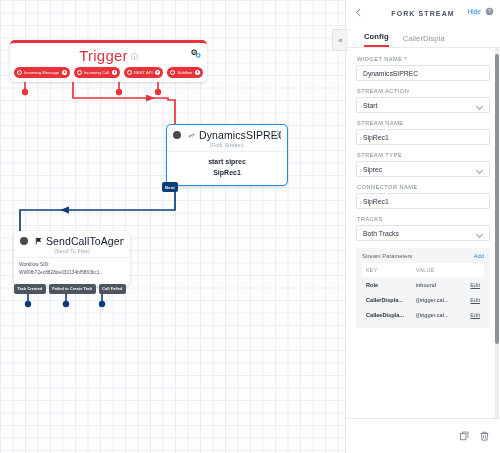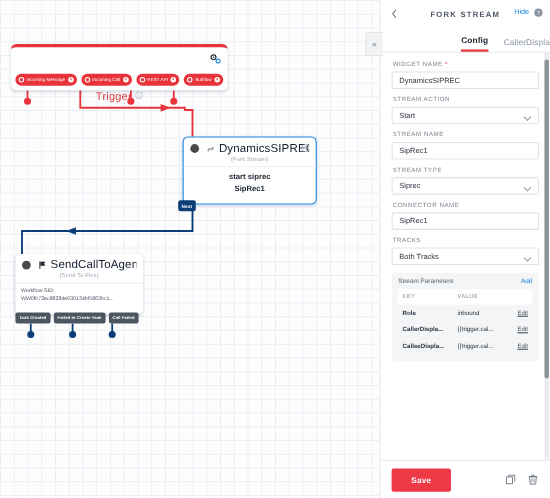--- a/index.html
+++ b/index.html
@@ -55,23 +55,22 @@
   }
 
   
   #trigger-node {
     left: 10px; top: 40px; width: 197px; height: 42px;
     border-top: 3px solid #e8333a;
     box-shadow: 0 1px 3px rgba(20,40,80,.18);
   }
   #trigger-title {
     position: absolute; left: 0; right: 0; top: 4px;
-    text-align: center; font-size: 10px; color: #d9353c;
+    text-align: center; font-size: 15px; color: #d9353c;
     letter-spacing: .2px;
-    margin-top: 36px;
   }
   .tinfo {
     display: inline-block; width: 7px; height: 7px;
     border: 1px solid #c9cfd8; border-radius: 50%;
     vertical-align: 1px; margin-left: 3px;
     position: relative;
   }
   .tinfo::after {
     content: ""; position: absolute; left: 2px; top: 1.5px;
     width: 1.5px; height: 3px; background: #c9cfd8;
@@ -181,21 +180,20 @@
   }
   #help-icon {
     position: absolute; right: 6px; top: 7px;
     width: 9px; height: 9px;
   }
   #tabs {
     height: 22px; flex: none;
     display: flex; align-items: flex-end;
     padding-left: 18px; gap: 14px;
     border-bottom: 1px solid #e8eaee;
-    justify-content: flex-end;
   }
   .tab {
     font-size: 7.6px; color: #8b95a3; padding-bottom: 4px;
     cursor: pointer; letter-spacing: .1px;
   }
   .tab.active {
     color: #1d2733; font-weight: bold;
     border-bottom: 2px solid #e8333a;
   }
   #panel-scroll {
@@ -477,21 +475,20 @@
           </tbody>
         </table>
       </div>
 
       <div id="panel-scrollbar">
         <div id="panel-scrollbar-thumb"></div>
       </div>
     </div>
 
     <div id="panel-footer">
-      <button id="save-btn">Save</button>
       <div id="footer-icons">
         <svg class="ficon" viewBox="0 0 16 16">
           <rect x="2" y="4.5" width="8" height="9" fill="none" stroke="#6e7782" stroke-width="1.2"></rect>
           <path d="M5 4.5 V2.2 H13 V11" fill="none" stroke="#6e7782" stroke-width="1.2"></path>
         </svg>
         <svg class="ficon" viewBox="0 0 16 16">
           <path d="M3.5 4.2 H12.5 L11.6 14 H4.4 Z" fill="none" stroke="#6e7782" stroke-width="1.2"></path>
           <path d="M2.4 4.2 H13.6" stroke="#6e7782" stroke-width="1.2"></path>
           <path d="M6.2 4.2 V2.4 H9.8 V4.2" fill="none" stroke="#6e7782" stroke-width="1.2"></path>
           <path d="M6.6 6.4 V11.8 M9.4 6.4 V11.8" stroke="#6e7782" stroke-width="1"></path>

